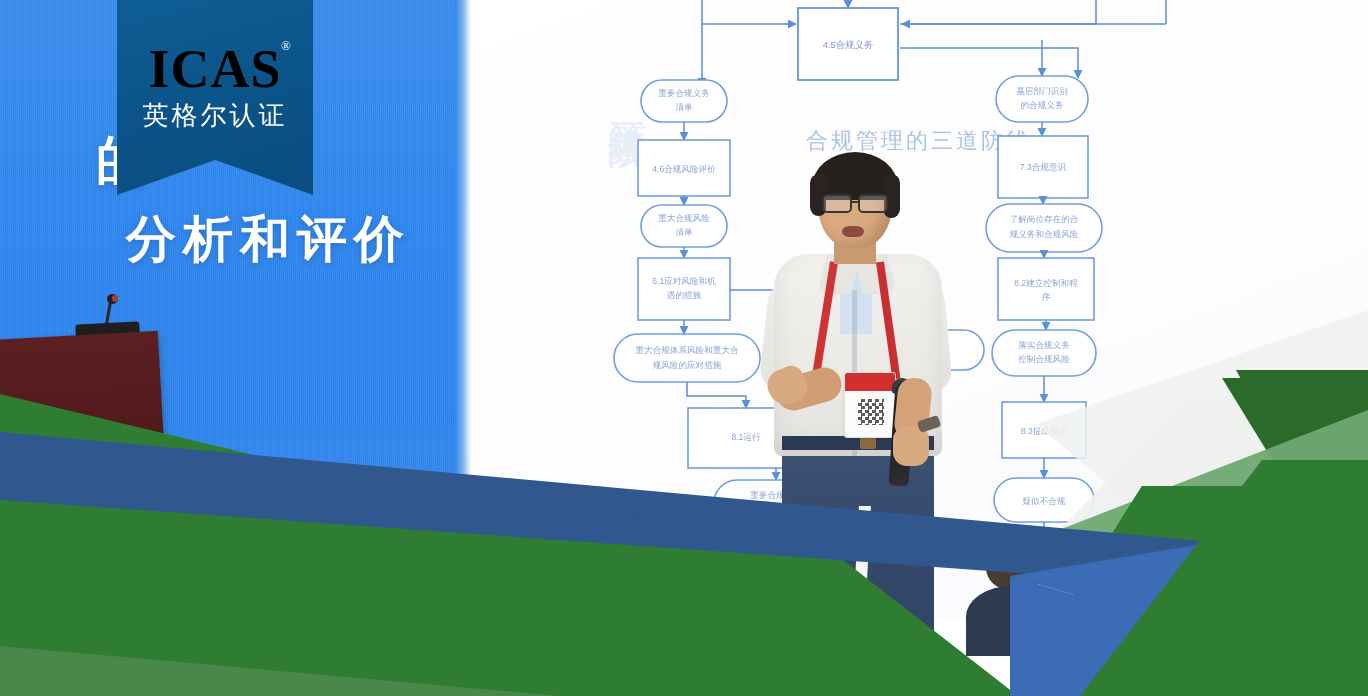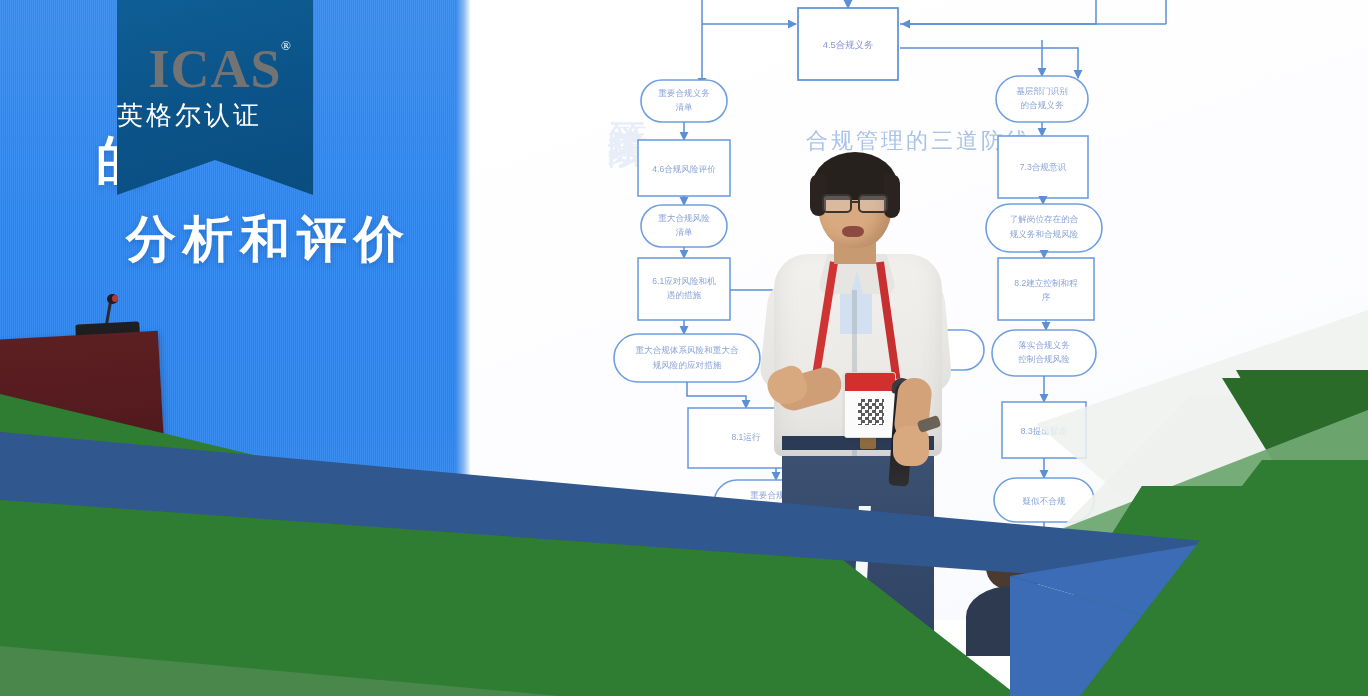--- a/index.html
+++ b/index.html
@@ -127,25 +127,25 @@
   
   .aud { position:absolute; border-radius:50% 50% 40% 40%; }
   .aud-body { position:absolute; border-radius:44% 44% 0 0; }
 
   
   .icas-banner { position:absolute; left:117px; top:0; width:196px; height:195px; }
   .icas-plate { position:absolute; inset:0;
             background:linear-gradient(165deg,#0f5e96 0%,#0b5489 48%,#0a4d7f 100%);
             clip-path:polygon(0 0,100% 0,100% 100%,50% 82%,0 100%); }
   .icas-word { position:absolute; left:0; top:42px; width:196px; text-align:center;
-            color:#737373; font-family:"Liberation Serif","DejaVu Serif",serif;
+            color:#000000; font-family:"Liberation Serif","DejaVu Serif",serif;
             font-size:54px; font-weight:700; letter-spacing:1px; line-height:1; }
   .icas-reg { position:absolute; right:22px; top:38px; color:#fff; font-size:13px;
             font-family:"Liberation Serif",serif; }
-  .icas-cn { position:absolute; left:0; top:98px; width:196px; 
+  .icas-cn { position:absolute; left:0; top:98px; width:196px; text-align:center;
             color:#ffffff; font-size:26px; letter-spacing:3px; font-weight:500; }
 
   
   .title-row1 { position:absolute; left:96px; top:126px; font-size:52px; font-weight:800;
             color:#ffffff; letter-spacing:6px; white-space:nowrap;
             text-shadow:0 2px 6px rgba(20,70,130,.35); }
   .title-row2 { position:absolute; left:126px; top:206px; font-size:50px; font-weight:800;
             color:#ffffff; letter-spacing:7px; white-space:nowrap;
             text-shadow:0 2px 6px rgba(20,70,130,.35); }
 

